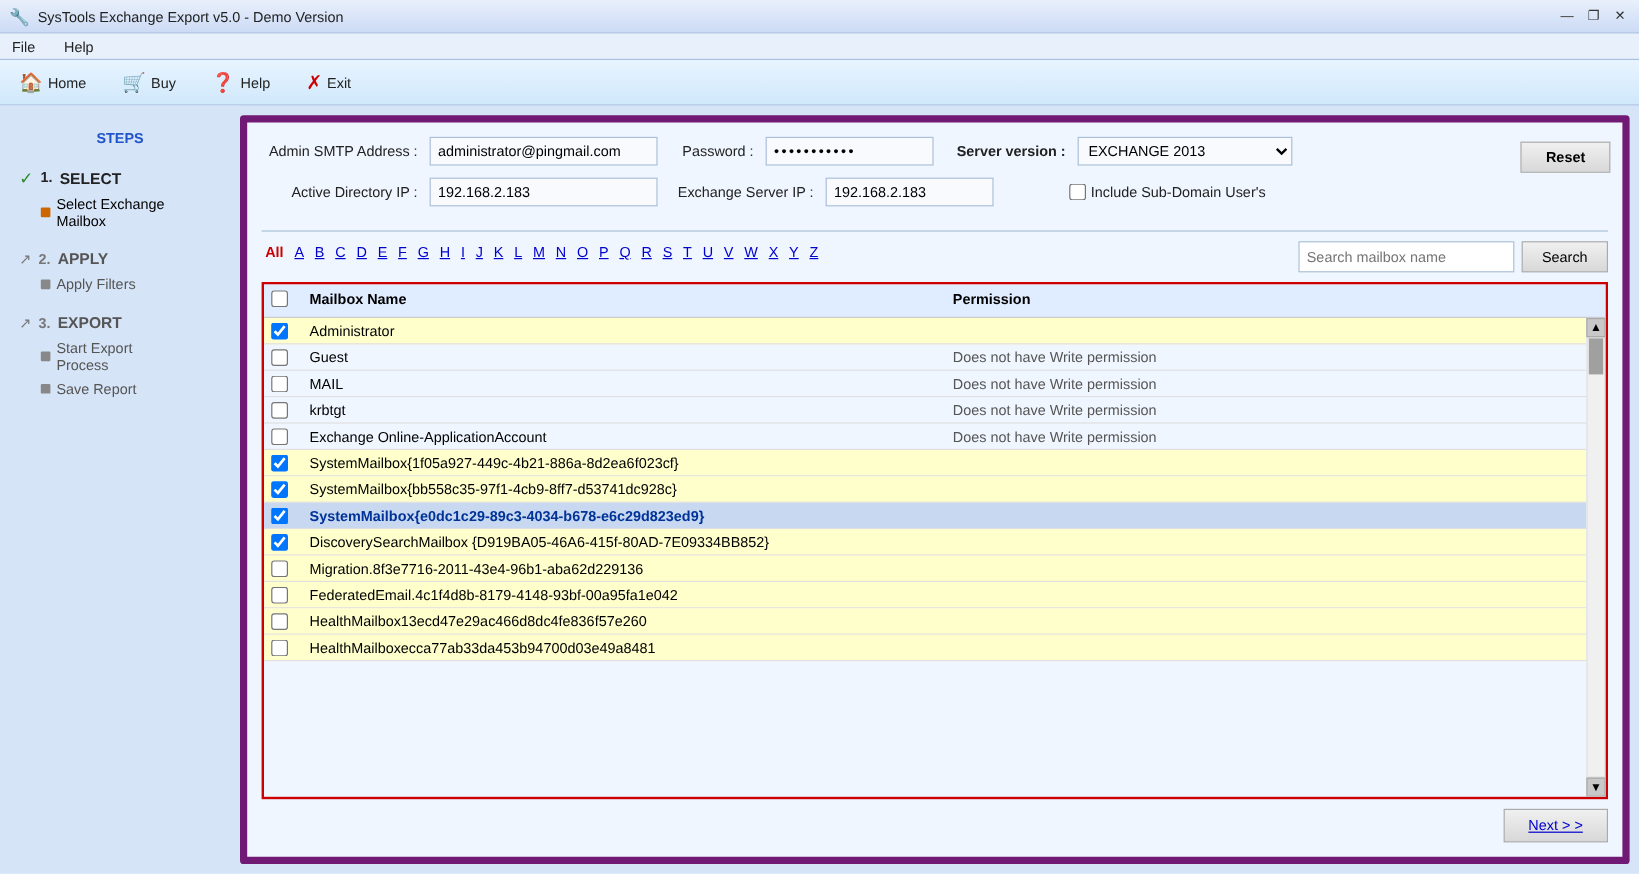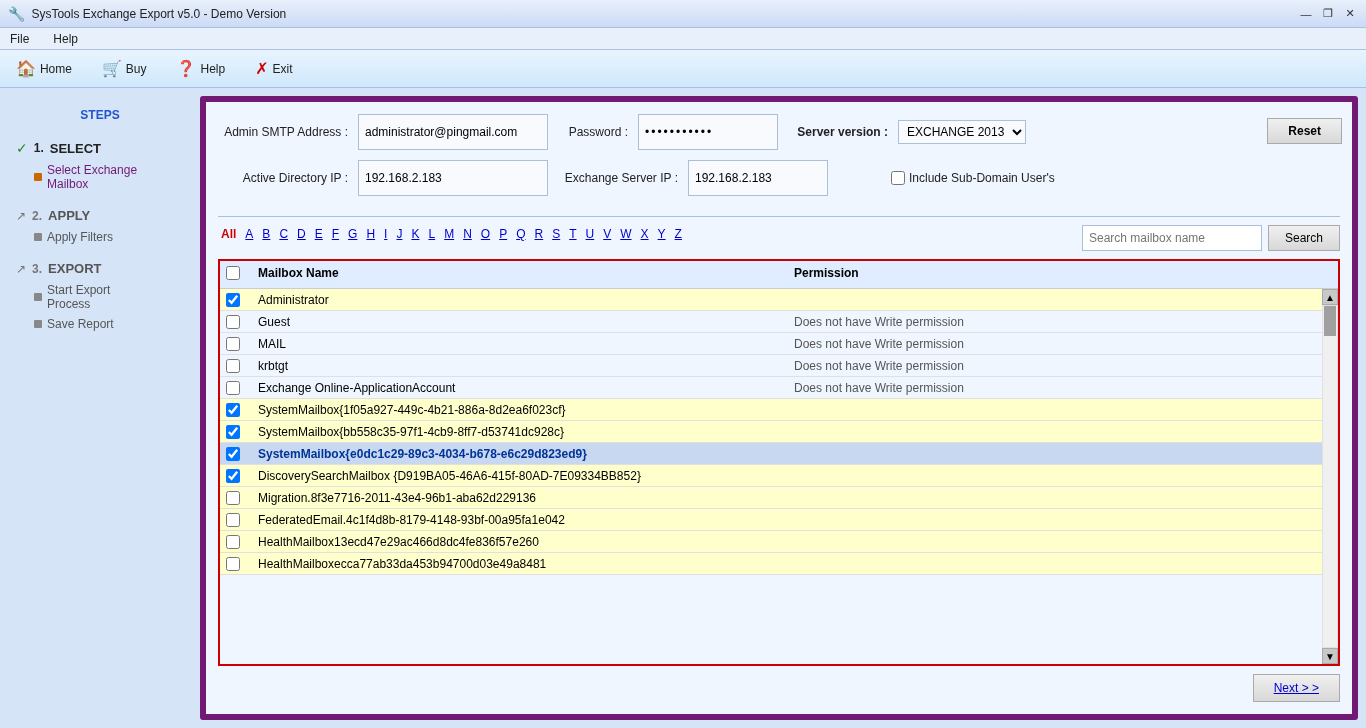--- a/index.html
+++ b/index.html
@@ -77,21 +77,21 @@
     .step-number.active { color: #222; }
     .step-label { font-size: 13px; font-weight: bold; color: #555; }
     .step-label.active { color: #222; }
     .step-check { color: #2a8a2a; font-size: 14px; }
     .step-arrow { color: #777; font-size: 12px; }
     .sub-item {
       padding: 3px 6px 3px 24px;
       font-size: 12px; color: #555; cursor: pointer;
       display: flex; align-items: center; gap: 5px;
     }
-    .sub-item.active { color: #701a75; }
+    .sub-item.active { color: #000000; }
     .sub-dot { width: 8px; height: 8px; background: #cc6600; border-radius: 1px; flex-shrink: 0; }
     .sub-dot-gray { width: 8px; height: 8px; background: #888; border-radius: 1px; flex-shrink: 0; }
 
     
     .content-area {
       flex: 1;
       background: #f0f6ff;
       margin: 8px 8px 8px 0;
       border: 6px solid #701a75;
       border-radius: 3px;
@@ -115,31 +115,31 @@
     }
     .form-label {
       font-size: 12px; color: #222; font-weight: 500;
       min-width: 130px; text-align: right;
     }
     .form-input {
       border: 1px solid #aac0d8;
       padding: 3px 6px;
       font-size: 12px;
       background: #f8fafd;
-      height: 36px;
+      height: 24px;
       width: 170px;
     }
     .form-input-pass { letter-spacing: 2px; }
     .form-select {
       border: 1px solid #aac0d8;
       padding: 2px 4px;
       font-size: 12px;
       background: #f8fafd;
       height: 24px;
-      width: 128px;
+      width: 179px;
     }
     .checkbox-label { display: flex; align-items: center; gap: 4px; font-size: 12px; color: #222; }
 
     
     .reset-btn {
       position: absolute;
       right: 20px;
       top: 140px;
       background: linear-gradient(to bottom, #f0f0f0, #d8d8d8);
       border: 1px solid #aaa;

